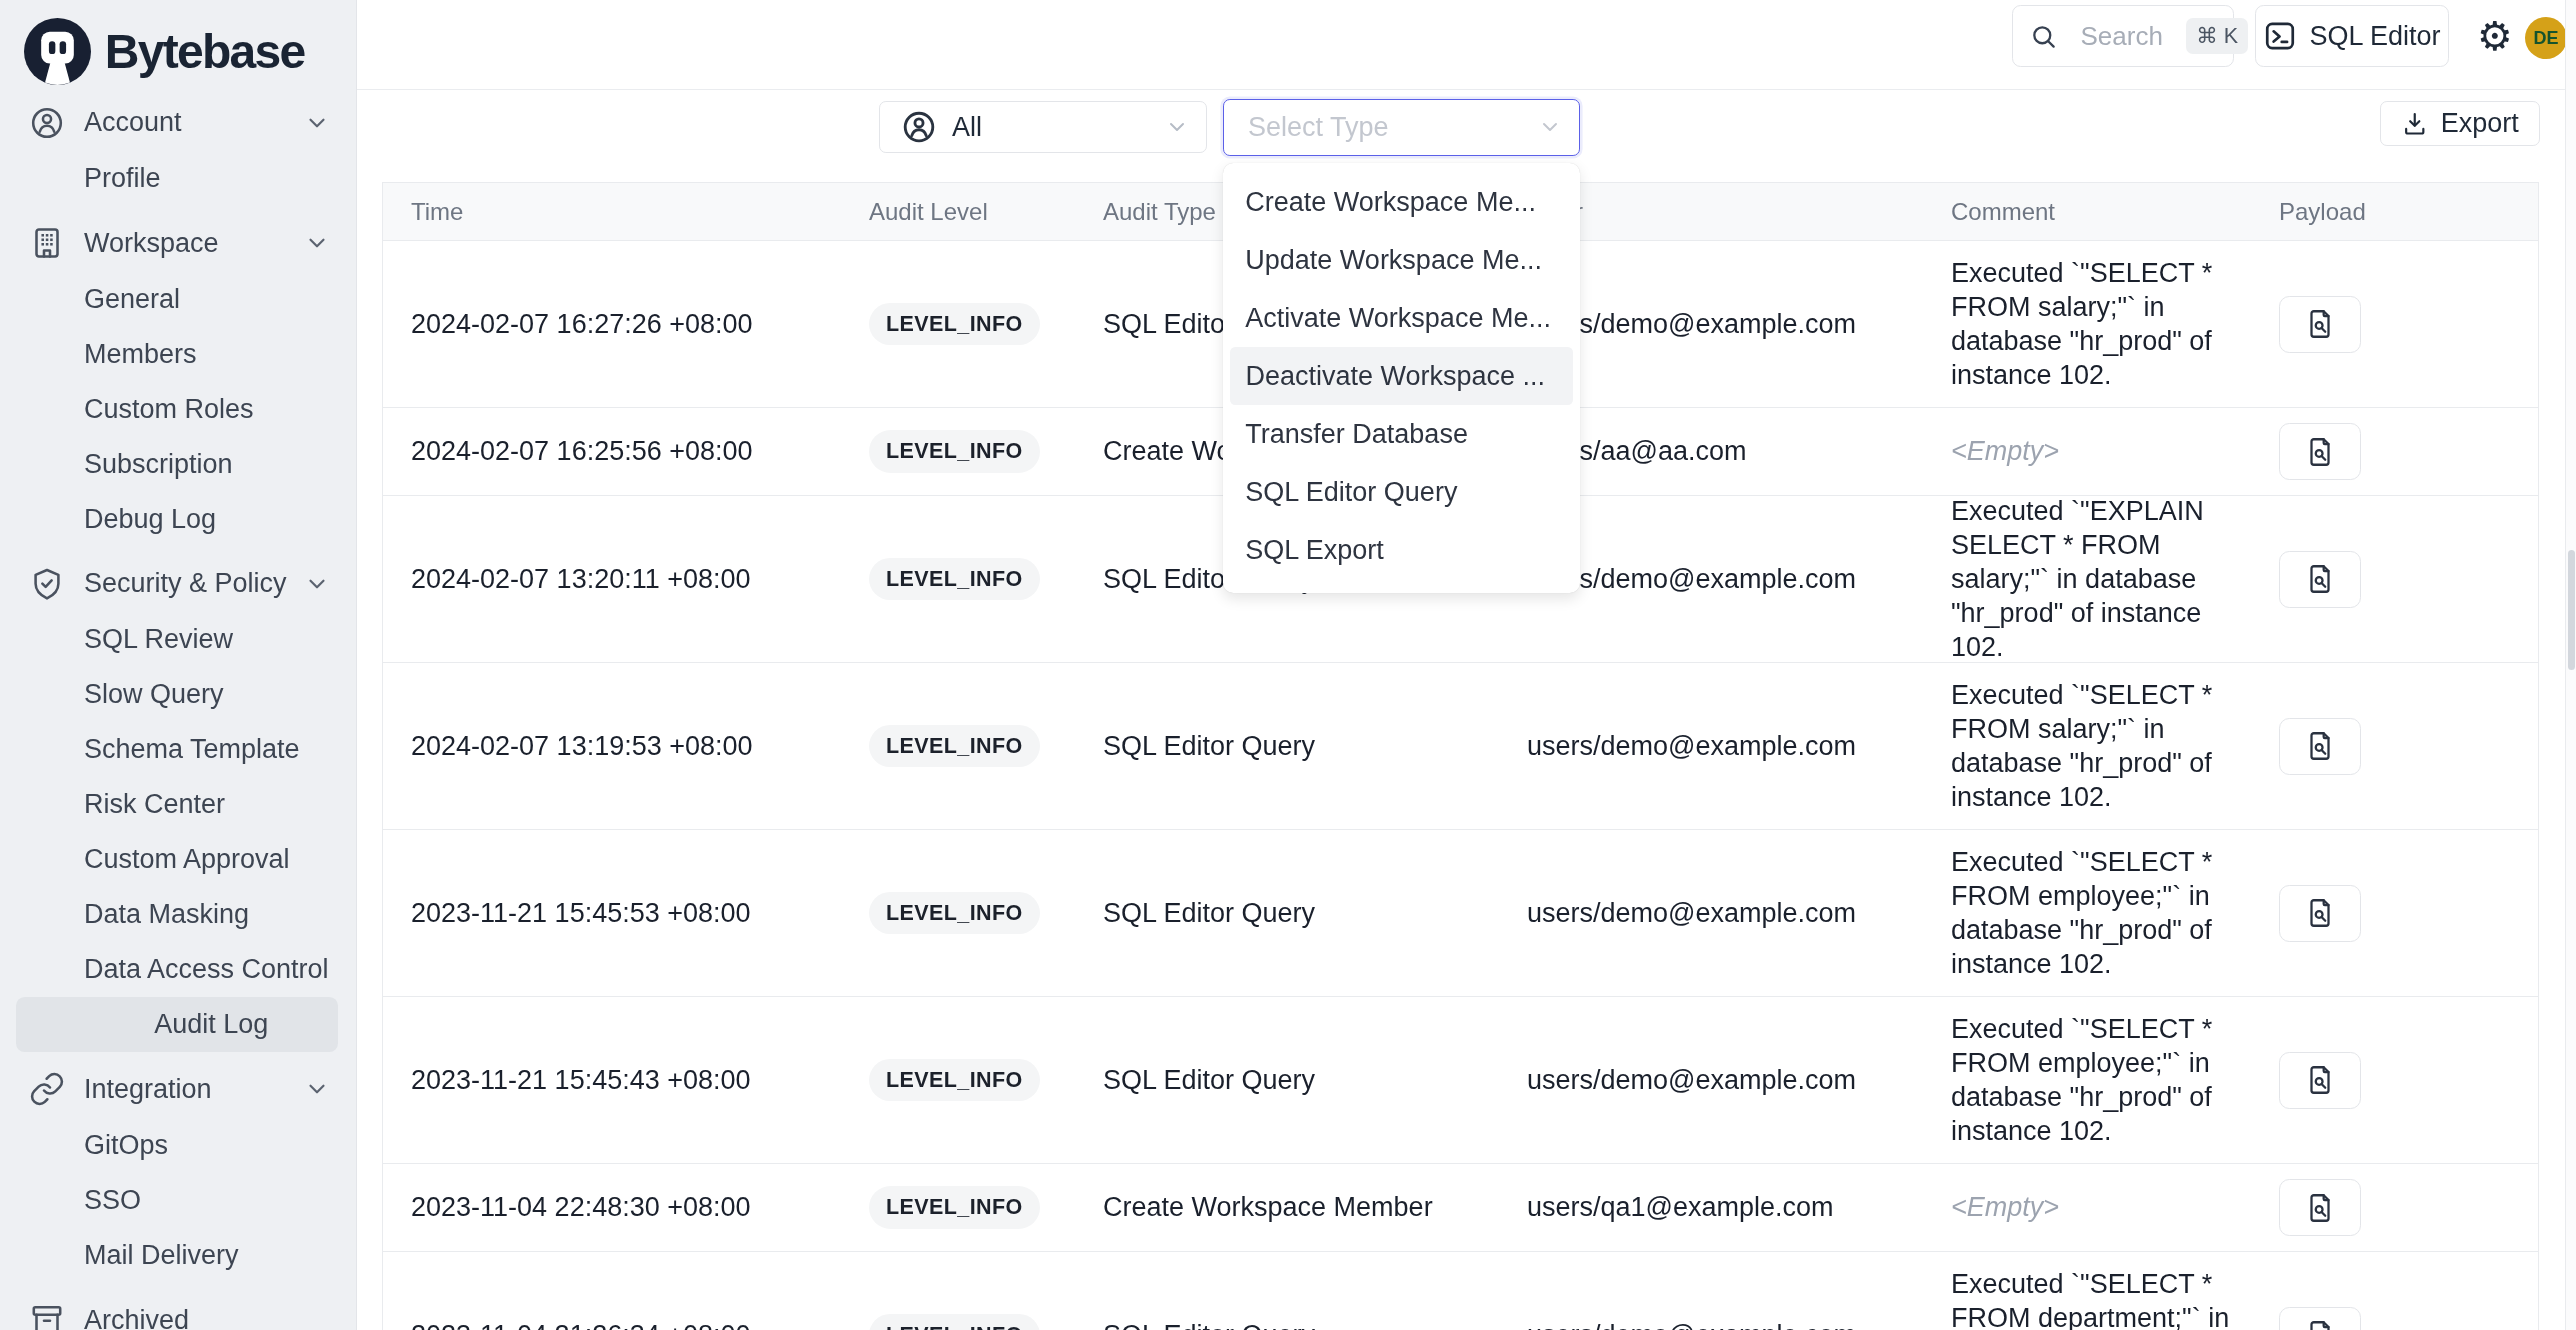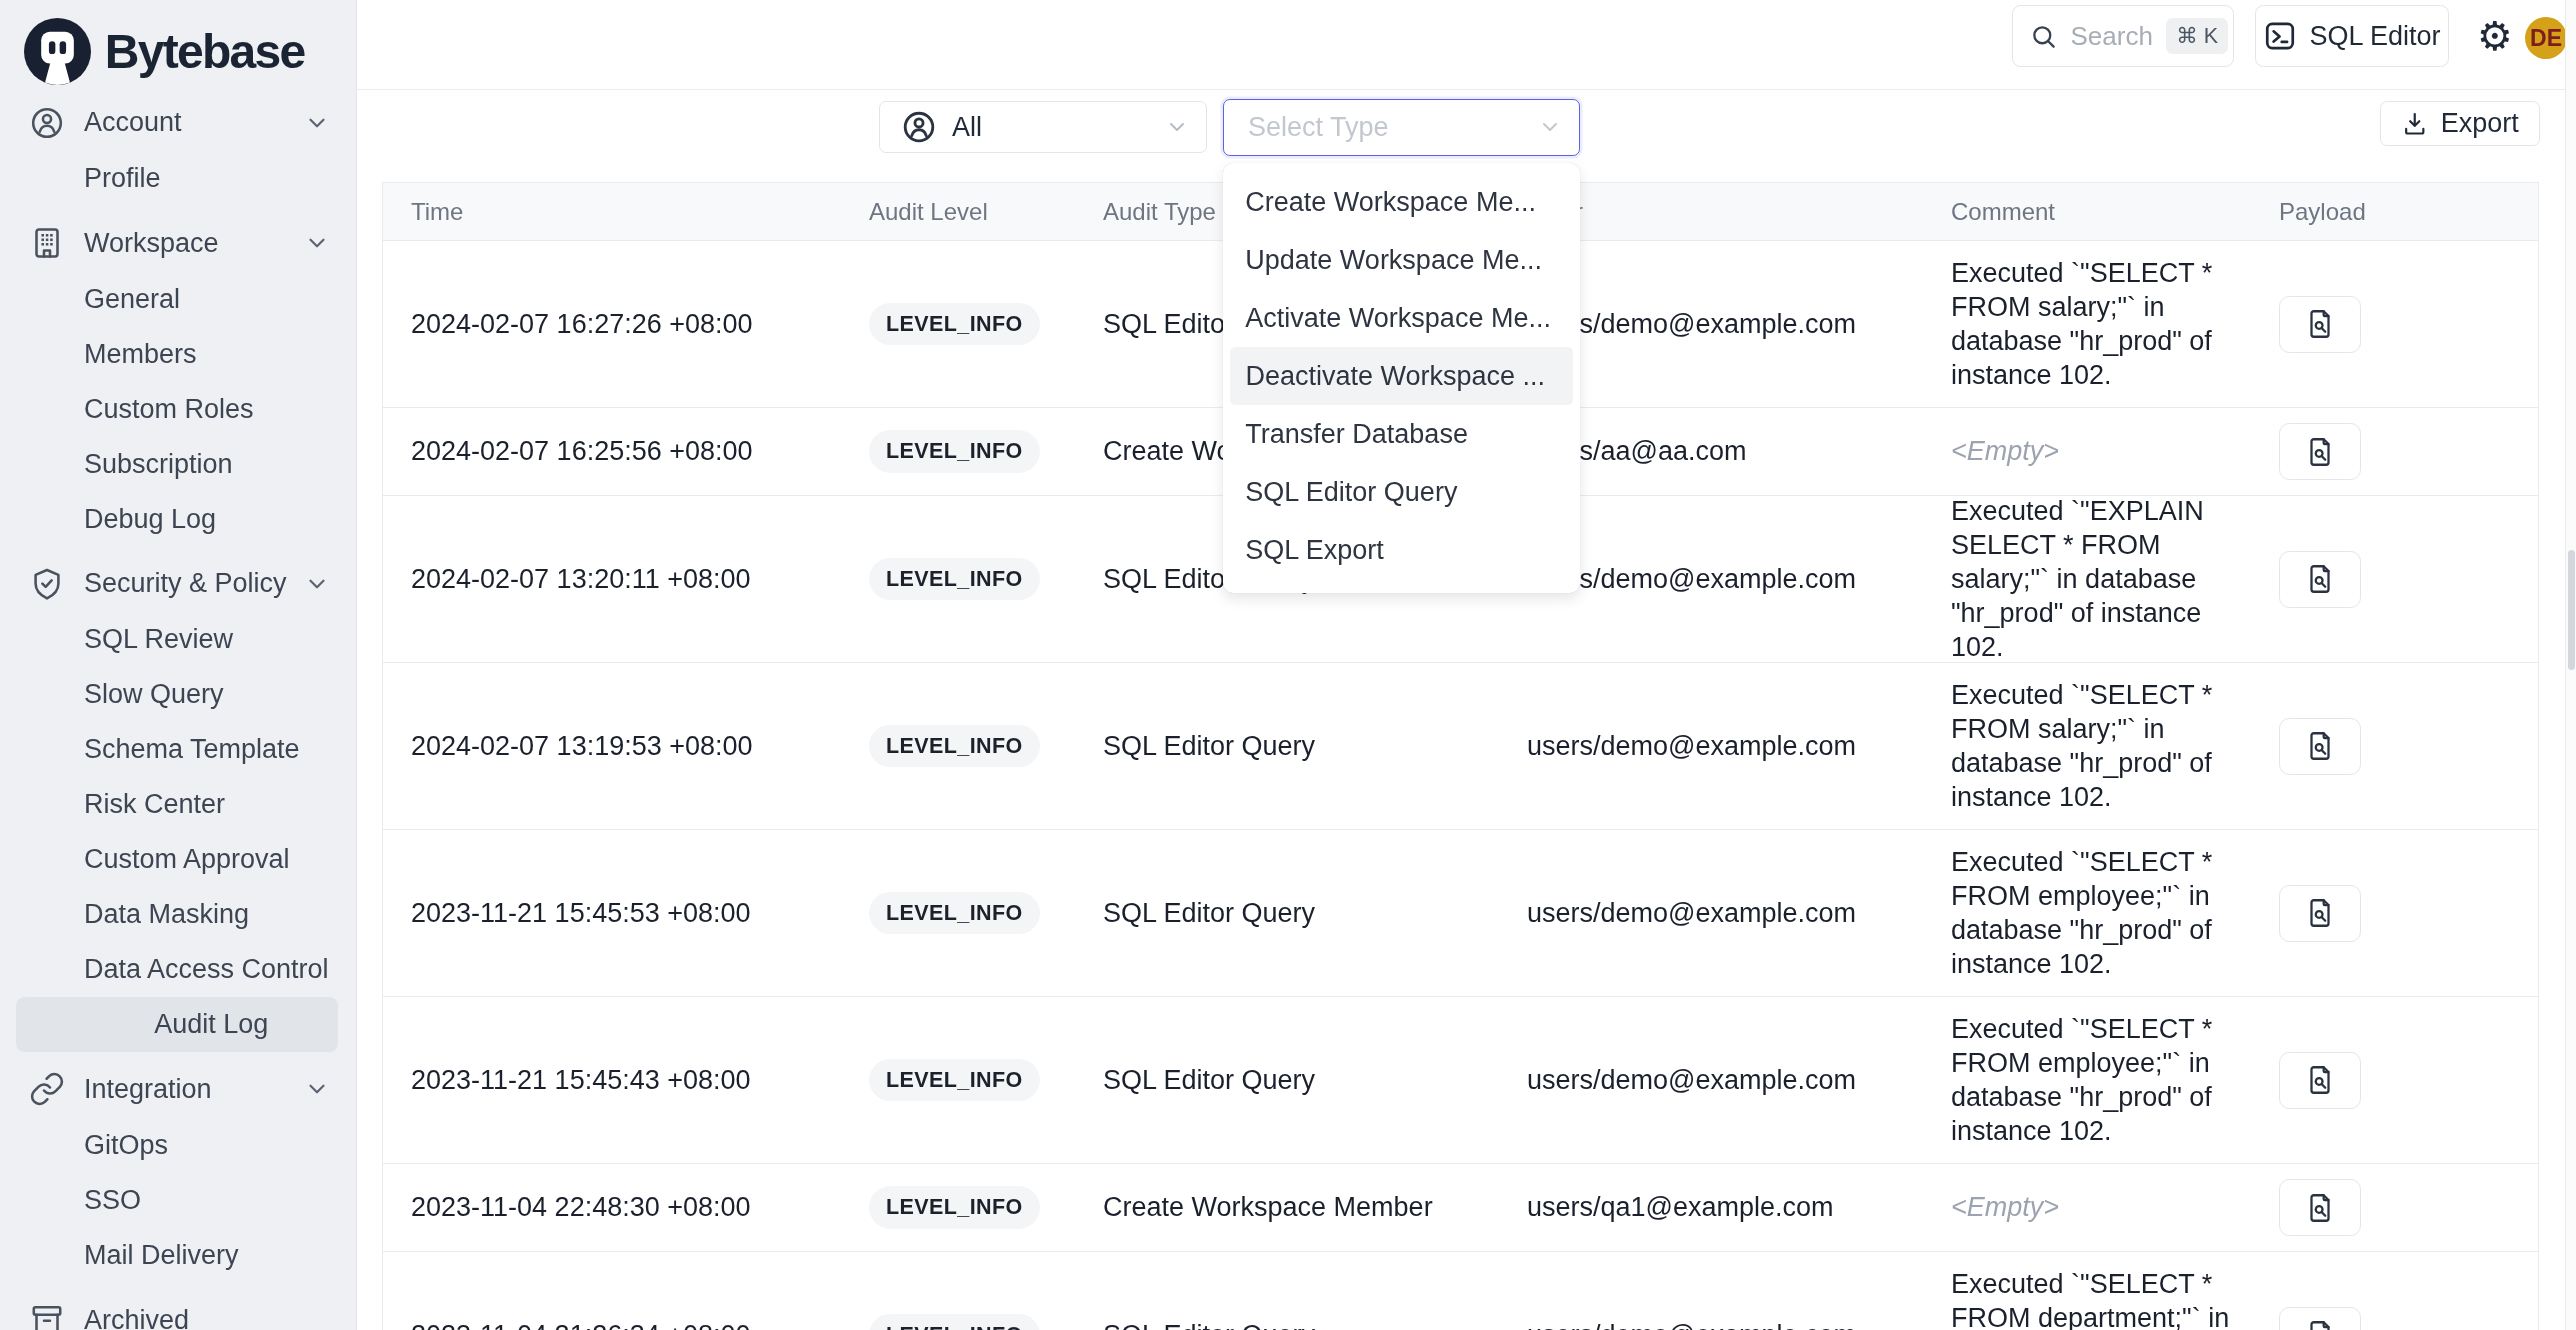--- a/index.html
+++ b/index.html
@@ -25,35 +25,35 @@
 
   
   .topbar { position:absolute; left:357px; top:0; width:2219px; height:90px;
             background:#fff; border-bottom:0.9px solid #eaecef; z-index:6; }
   .project-select { position:absolute; left:28px; top:12px; width:256px; height:64px;
                     border:0.9px solid #e3e5e9; border-radius:8.6px; background:#fff;
                     display:flex; align-items:center; padding:0 20.6px 0 24px; cursor:pointer; }
   .project-select .ph { flex:1; font-size:27px; color:#a7adb7; }
   .search-box { position:absolute; left:1655px; top:5.2px; width:222px; height:62px;
                 border:0.9px solid #e3e5e9; border-radius:8.6px; display:flex; align-items:center;
-                padding:0 12px 0 15.5px; gap:13px; cursor:text; background:#fff; }
+                padding:0 12px 0 15.5px; gap:23px; cursor:text; background:#fff; }
   .search-box .sicon { width:29px; height:29px; color:#374151; flex:0 0 29px; }
   .search-box .ph { flex:1; font-size:26px; color:#a7adb7; }
   .search-box .kbd { background:#eef0f2; border-radius:6.9px; padding:5.2px 10.3px; font-size:21.5px; color:#4b5563; white-space:nowrap; }
   .sqleditor-btn { position:absolute; left:1898px; top:5.2px; width:194px; height:62px;
                    border:0.9px solid #e3e5e9; border-radius:8.6px; background:#fff;
                    display:flex; align-items:center; justify-content:center; gap:12px;
                    font-family:inherit; font-size:27px; color:#1f2937; cursor:pointer; }
   .sqleditor-btn .ticon { width:34px; height:34px; color:#1f2937; }
   .gear { position:absolute; left:2112px; top:10.3px; width:52px; height:52px; display:flex;
           align-items:center; justify-content:center; font-size:40px; color:#1f2937;
           font-family:"DejaVu Sans", sans-serif; cursor:pointer; }
   .avatar { position:absolute; left:2168px; top:17px; width:42px; height:42px; border-radius:50%;
             display:flex; align-items:center; justify-content:center;
-            color:#7f1d1d; font-size:23px; font-weight:bold; cursor:pointer; }
+            color:#14532d; font-size:18px; font-weight:bold; cursor:pointer; }
 
   
   .content { position:absolute; left:357px; top:90px; width:2219px; height:1240px; background:#fff; }
   .filter-row { position:absolute; left:0; top:0; width:100%; height:92px; }
   .all-select { position:absolute; left:522px; top:11.2px; width:328px; height:52px;
                 border:0.9px solid #e3e5e9; border-radius:6.9px; display:flex; align-items:center;
                 padding:0 17px 0 20.6px; gap:15.5px; cursor:pointer; background:#fff; }
   .all-select .aicon { width:36px; height:36px; color:#2a3340; flex:0 0 36px; }
   .all-select .val { flex:1; font-size:27px; color:#1f2937; }
   .chev-g { width:24px; height:24px; color:#b6bcc6; }

